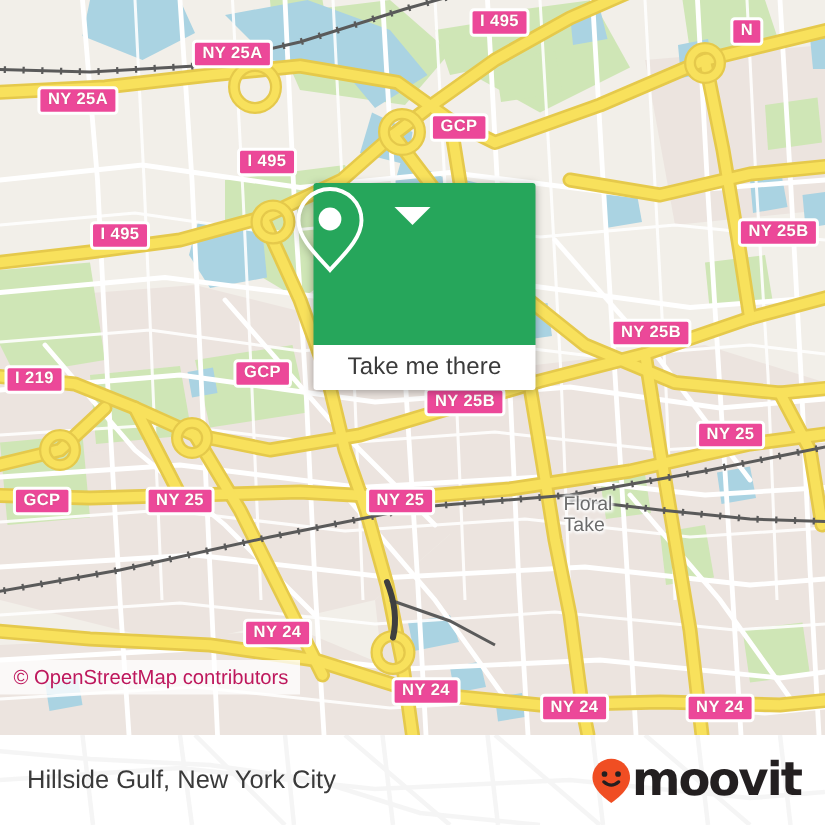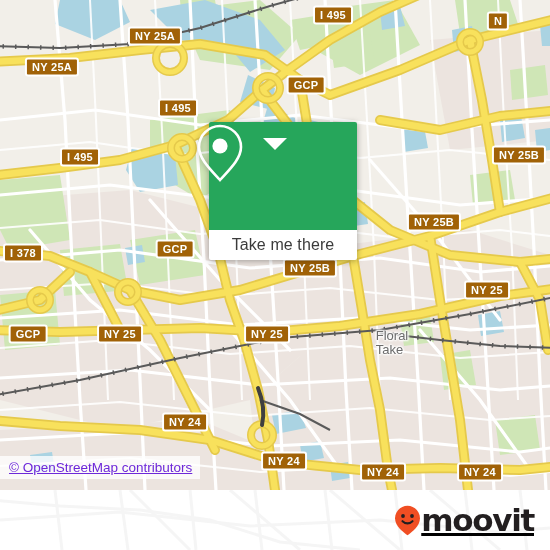--- a/index.html
+++ b/index.html
@@ -10,21 +10,21 @@
   }
   #root{position:relative;width:550px;height:550px;overflow:hidden;}
 
   
   .map{position:absolute;left:0;top:0;width:550px;height:490px;overflow:hidden;background:#f2efe9;}
   .map svg{position:absolute;left:0;top:0;}
 
   
   .shield{
     position:absolute;
-    background:#a16207;
+    background:#ec4899;
     border:2px solid #ffffff;
     border-radius:3px;
     color:#ffffff;
     font-size:11px;
     font-weight:bold;
     letter-spacing:.3px;
     padding:1px 5px 2px 5px;
     line-height:12px;
     white-space:nowrap;
     text-shadow:0 0 1px rgba(120,110,20,.35);
@@ -76,44 +76,43 @@
     position:absolute;left:50%;top:138px;
     width:0;height:0;
     margin-left:-12px;
     border-left:12px solid transparent;
     border-right:12px solid transparent;
     border-top:12px solid #ffffff;
   }
 
   
   .attrib{
-    position:absolute;left:0;top:456px;
+    position:absolute;left:0;top:440px;
     background:rgba(255,255,255,.78);
-    color:#6d28d9;
+    color:#be185d;
     font-size:13.5px;
     line-height:23px;
     padding:0 8px 0 9px;
     white-space:nowrap;
-    text-decoration:underline;
   }
 
   
   .footer{
     position:absolute;left:0;top:490px;width:550px;height:60px;
     background:#ffffff;overflow:hidden;
   }
   .footer-watermark{position:absolute;left:0;top:-490px;opacity:.45;}
   .footer-title{
     position:absolute;left:18px;top:0;height:60px;
     display:flex;align-items:center;
     color:#3a3a3a;font-size:17px;white-space:nowrap;
   }
   .brand{
     position:absolute;right:16px;top:0;height:60px;
-    display:flex;align-items:center;gap:0;text-decoration:underline;
+    display:flex;align-items:center;gap:0;
   }
   .brand-pin{width:27px;height:31px;display:block;}
   .brand-word{
     color:#231f20;font-size:31px;font-weight:bold;
     letter-spacing:-1.3px;line-height:31px;
     font-family:"DejaVu Sans", sans-serif;
   }
 </style>
 </head>
 <body>
@@ -301,21 +300,21 @@
         <div class="shield" style="left: 52px; top: 67px;">NY 25A</div>
         <div class="shield" style="left: 178px; top: 108px;">I 495</div>
         <div class="shield" style="left: 333px; top: 15px;">I 495</div>
         <div class="shield" style="left: 80px; top: 157px;">I 495</div>
         <div class="shield" style="left: 498px; top: 21px;">N</div>
         <div class="shield" style="left: 306px; top: 85px;">GCP</div>
         <div class="shield" style="left: 519px; top: 155px;">NY 25B</div>
         <div class="shield" style="left: 434px; top: 222px;">NY 25B</div>
         <div class="shield" style="left: 310px; top: 268px;">NY 25B</div>
         <div class="shield" style="left: 487px; top: 290px;">NY 25</div>
-        <div class="shield" style="left: 23px; top: 253px;">I 378</div>
+        <div class="shield" style="left: 23px; top: 253px;">I 219</div>
         <div class="shield" style="left: 175px; top: 249px;">GCP</div>
         <div class="shield" style="left: 28px; top: 334px;">GCP</div>
         <div class="shield" style="left: 120px; top: 334px;">NY 25</div>
         <div class="shield" style="left: 267px; top: 334px;">NY 25</div>
         <div class="shield" style="left: 185px; top: 422px;">NY 24</div>
         <div class="shield" style="left: 284px; top: 461px;">NY 24</div>
         <div class="shield" style="left: 383px; top: 472px;">NY 24</div>
         <div class="shield" style="left: 480px; top: 472px;">NY 24</div>
       </div>
 
@@ -357,20 +356,23 @@
         <path d="M325 490 L332 550"></path>
           <path d="M395 490 L402 550"></path>
         <path d="M465 490 L472 550"></path>
           <path d="M520 490 L527 550"></path>
         <path d="M130 490 L190 550"></path>
           <path d="M230 490 L300 550"></path>
         <path d="M330 490 L400 550"></path>
           <path d="M430 490 L500 550"></path>
       </g>
     </svg>
+    <div class="footer-title">
+      <span>Hillside Gulf, New York City</span>
+    </div>
     <div class="brand">
       <svg class="brand-pin" viewBox="0 0 27 31">
         <path d="M13.5 0.8 C6.6 0.8 1 6.4 1 13.3 C1 21 9 27 13.5 30.3 C18 27 26 21 26 13.3 C26 6.4 20.4 0.8 13.5 0.8 Z" fill="#f04e23"></path>
         <circle cx="9" cy="11" r="1.9" fill="#231f20"></circle>
         <circle cx="18" cy="11" r="1.9" fill="#231f20"></circle>
         <path d="M8.5 16.2 Q13.5 20.6 18.5 16.2" fill="none" stroke="#231f20" stroke-width="2.1" stroke-linecap="round"></path>
       </svg>
       <span class="brand-word">moovit</span>
     </div>
   </div>

